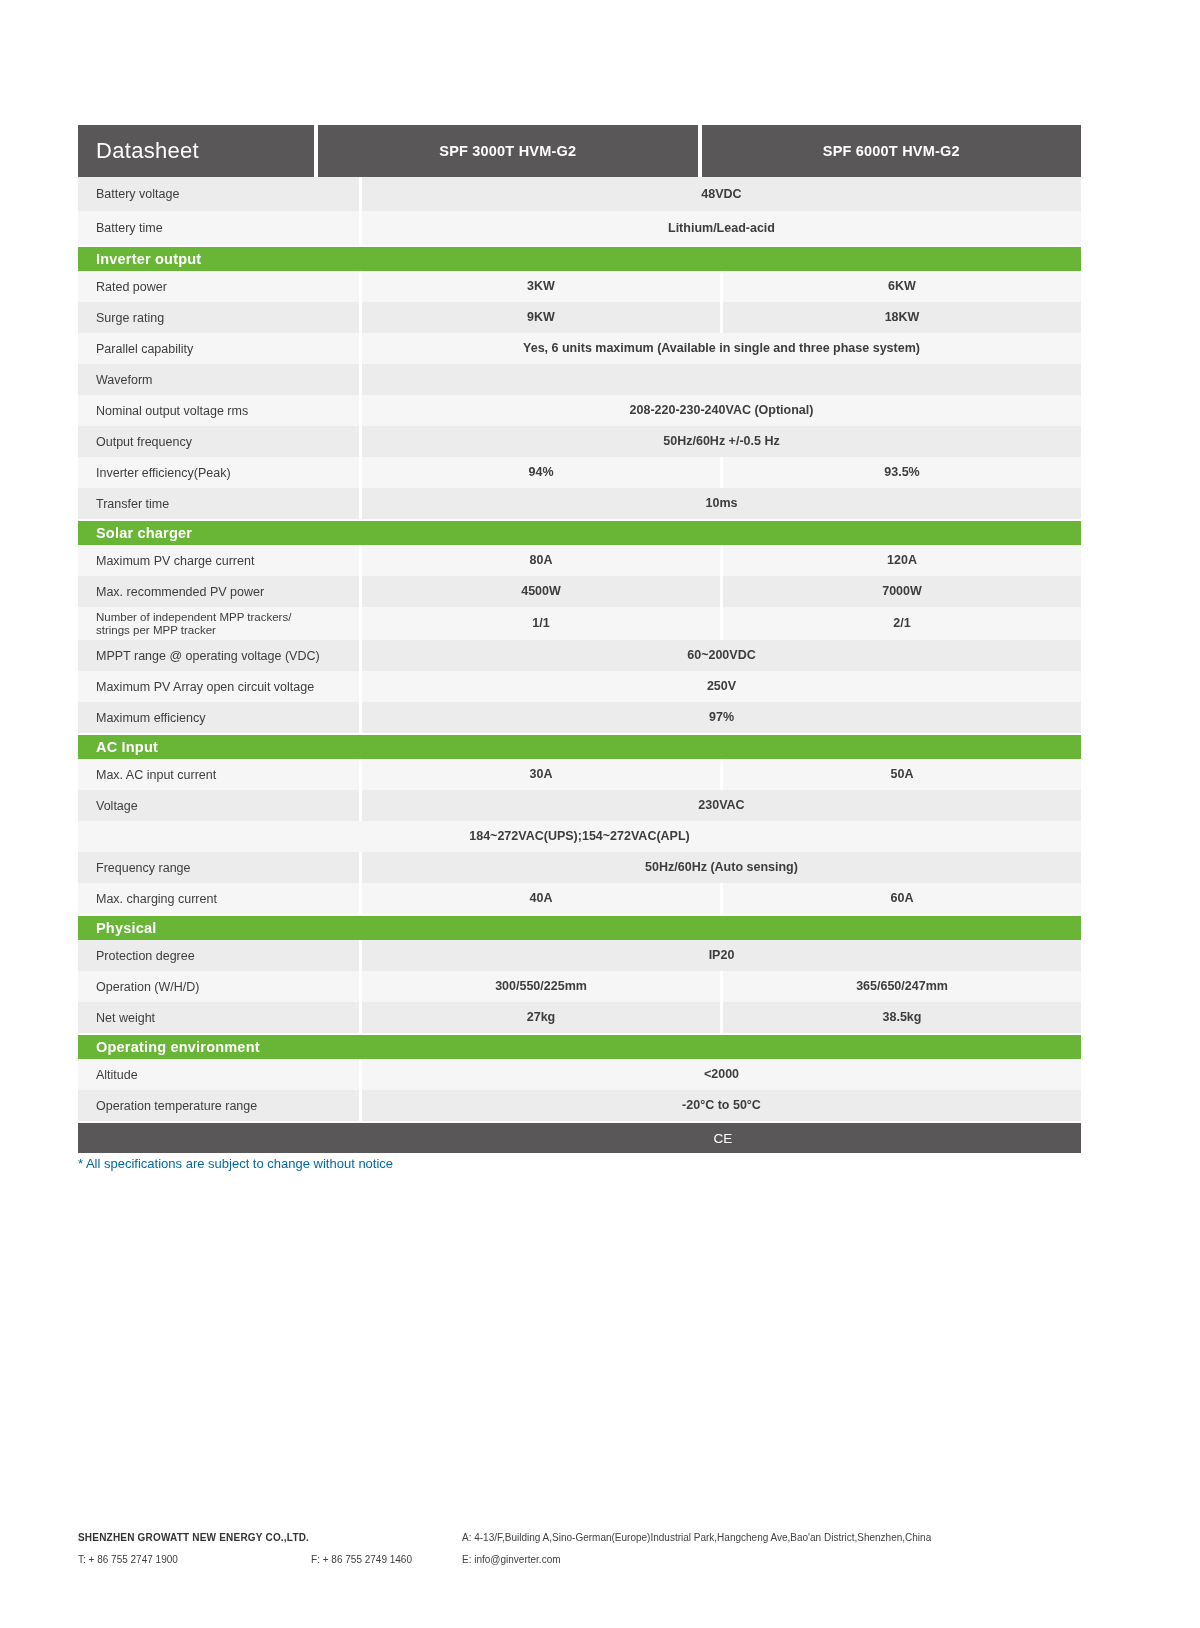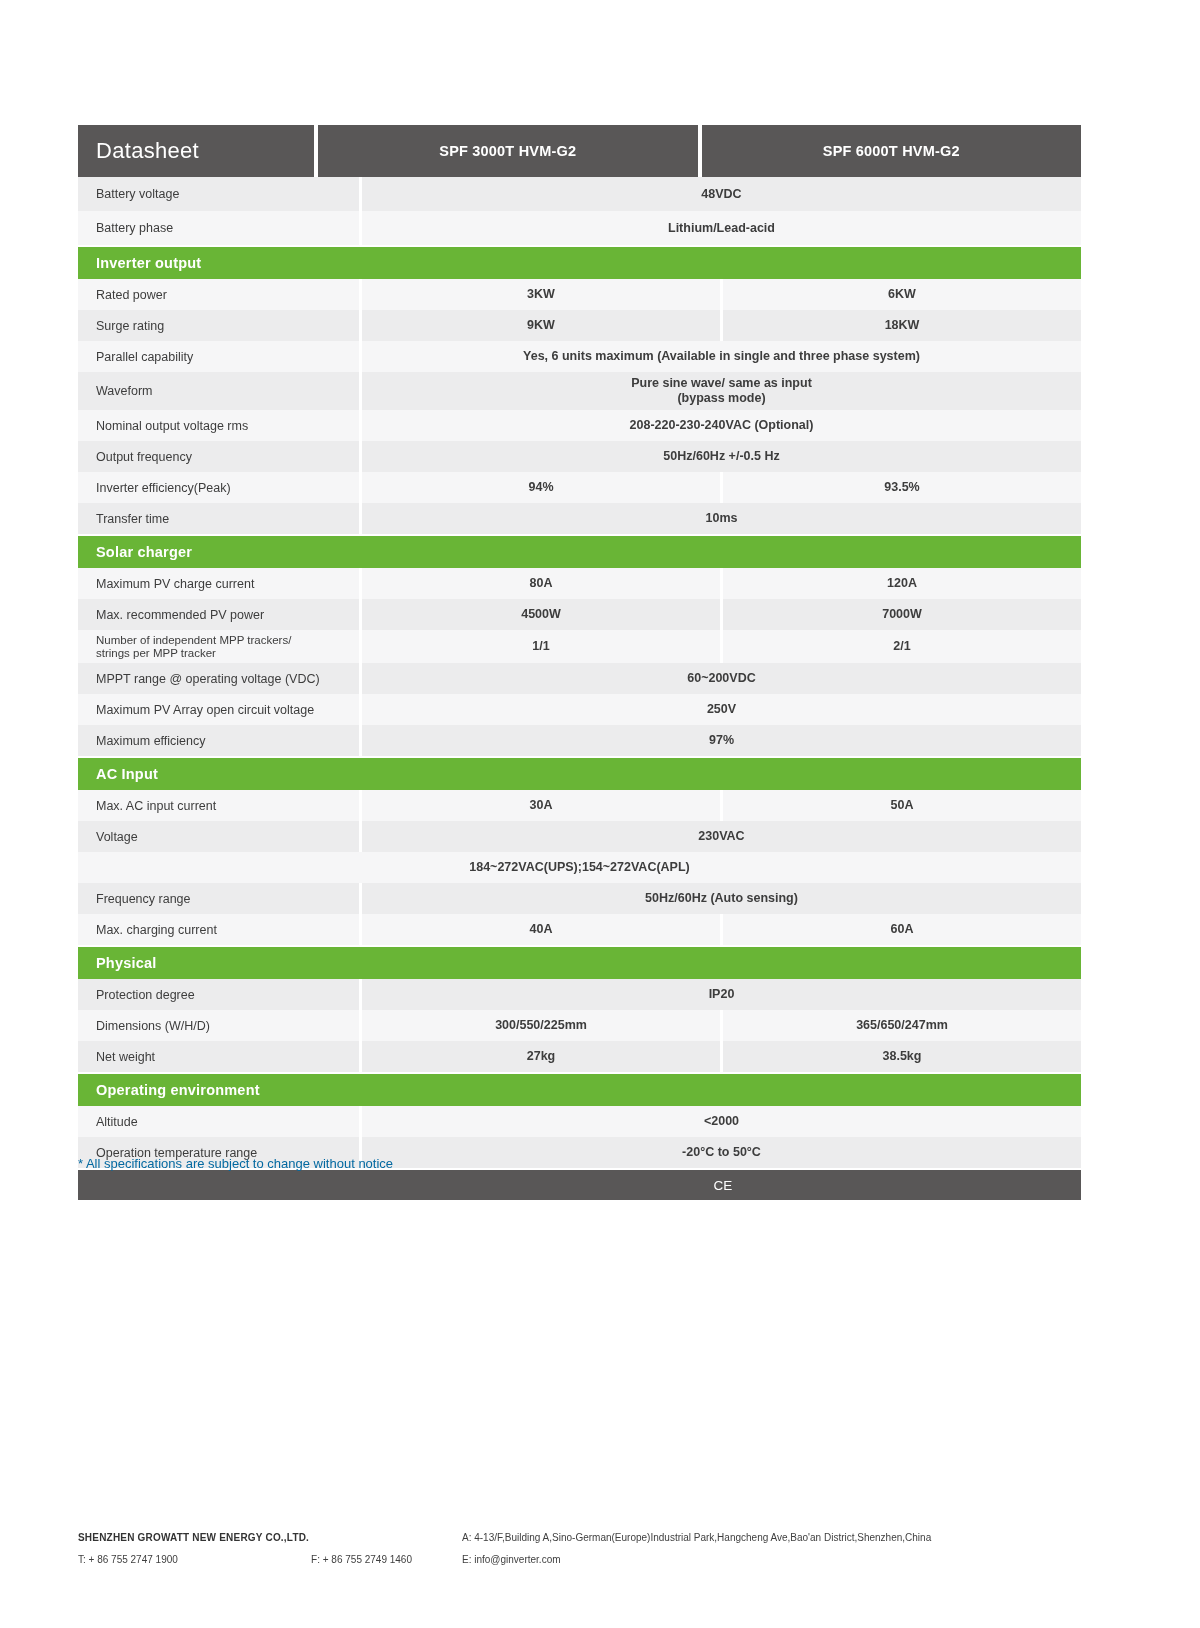--- a/index.html
+++ b/index.html
@@ -16,21 +16,21 @@
 
   
   .sheet{position:absolute;left:78px;top:125px;width:1003px;}
 
   .thead{display:flex;height:52px;background:var(--c-dark);}
   .thead .th{color:#fff;display:flex;align-items:center;}
   .th-title{width:240px;padding-left:18px;font-size:22px;font-weight:400;letter-spacing:.3px;border-right:4px solid #fff;}
   .th-col{flex:1;justify-content:center;font-size:14.5px;font-weight:700;letter-spacing:.2px;}
   .th-col.second{border-left:4px solid #fff;}
 
-  .section-bar{height:32px;margin-top:2px;background:var(--c-green);display:flex;align-items:center;}
+  .section-bar{height:24px;margin-top:2px;background:var(--c-green);display:flex;align-items:center;}
   .section-title{color:#fff;font-size:14.5px;font-weight:700;padding-left:18px;letter-spacing:.2px;}
 
   .row{display:flex;min-height:31px;align-items:stretch;}
   .row.tall{min-height:34px;}
   .r-light{background:var(--c-row-light);}
   .r-gray{background:var(--c-row-gray);}
   .cell{display:flex;align-items:center;}
   .label-cell{width:284px;padding:4px 8px 4px 18px;border-right:3px solid #fff;flex-direction:column;align-items:flex-start;justify-content:center;}
   .label-cell span{font-size:12.5px;line-height:14px;}
   .label-cell .lbl-line{font-size:11.5px;line-height:12.5px;}
@@ -69,21 +69,21 @@
         <div class="row r-gray tall">
           <div class="cell label-cell">
             <span>Battery voltage</span>
           </div>
           <div class="cell value-cell span">
             <span>48VDC</span>
           </div>
         </div>
         <div class="row r-light tall">
           <div class="cell label-cell">
-            <span>Battery phase</span>
+            <span>Battery time</span>
           </div>
           <div class="cell value-cell span">
             <span>Lithium/Lead-acid</span>
           </div>
         </div>
         <div class="section-bar">
           <span class="section-title">Inverter output</span>
         </div>
         <div class="row r-light">
           <div class="cell label-cell">
@@ -111,24 +111,20 @@
           <div class="cell label-cell">
             <span>Parallel capability</span>
           </div>
           <div class="cell value-cell span">
             <span>Yes, 6 units maximum (Available in single and three phase system)</span>
           </div>
         </div>
         <div class="row r-gray">
           <div class="cell label-cell">
             <span>Waveform</span>
-          </div>
-          <div class="cell value-cell span">
-            <span>Pure sine wave/ same as input</span>
-            <span>(bypass mode)</span>
           </div>
         </div>
         <div class="row r-light">
           <div class="cell label-cell">
             <span>Nominal output voltage rms</span>
           </div>
           <div class="cell value-cell span">
             <span>208-220-230-240VAC (Optional)</span>
           </div>
         </div>
@@ -272,21 +268,21 @@
         <div class="row r-gray">
           <div class="cell label-cell">
             <span>Protection degree</span>
           </div>
           <div class="cell value-cell span">
             <span>IP20</span>
           </div>
         </div>
         <div class="row r-light">
           <div class="cell label-cell">
-            <span>Dimensions (W/H/D)</span>
+            <span>Operation (W/H/D)</span>
           </div>
           <div class="cell value-cell">
             <span>300/550/225mm</span>
           </div>
           <div class="cell value-cell second">
             <span>365/650/247mm</span>
           </div>
         </div>
         <div class="row r-gray">
           <div class="cell label-cell">

